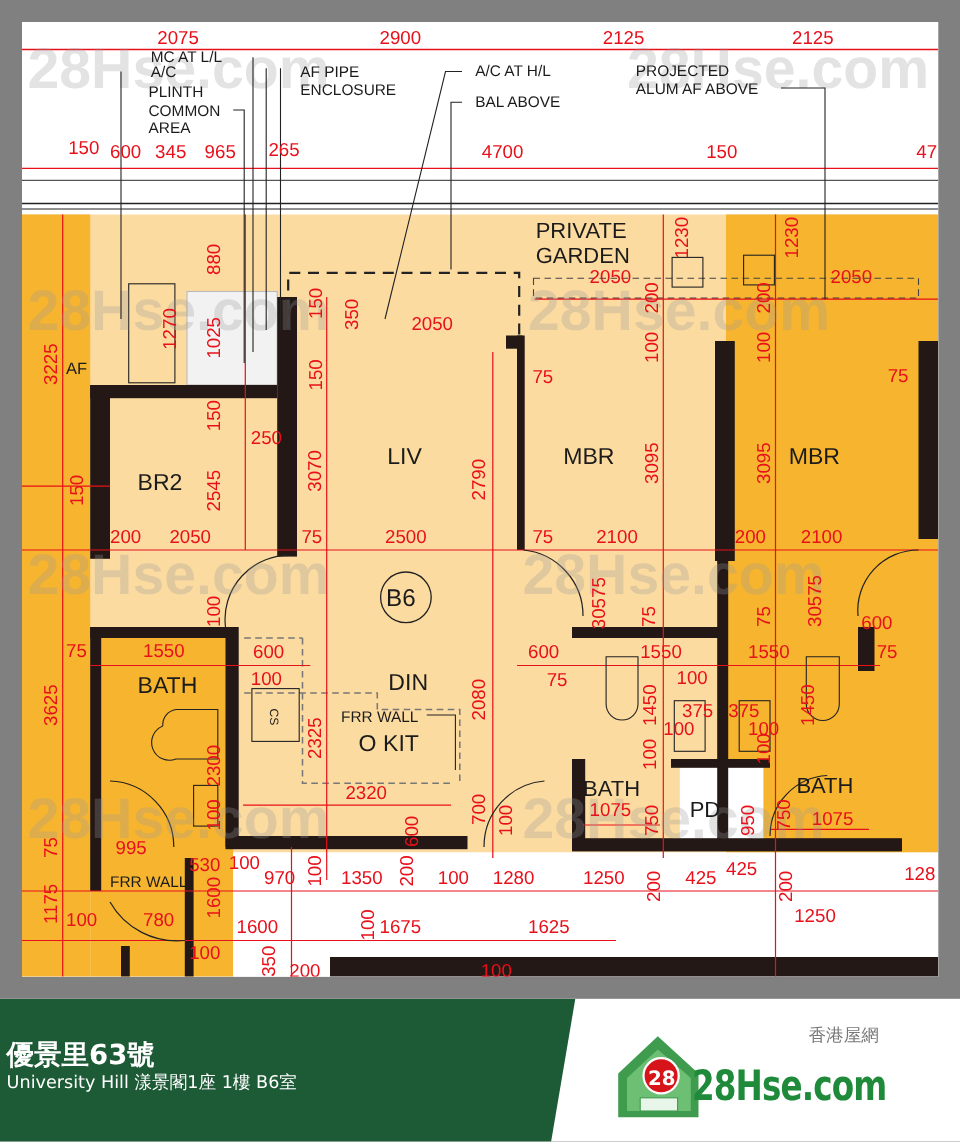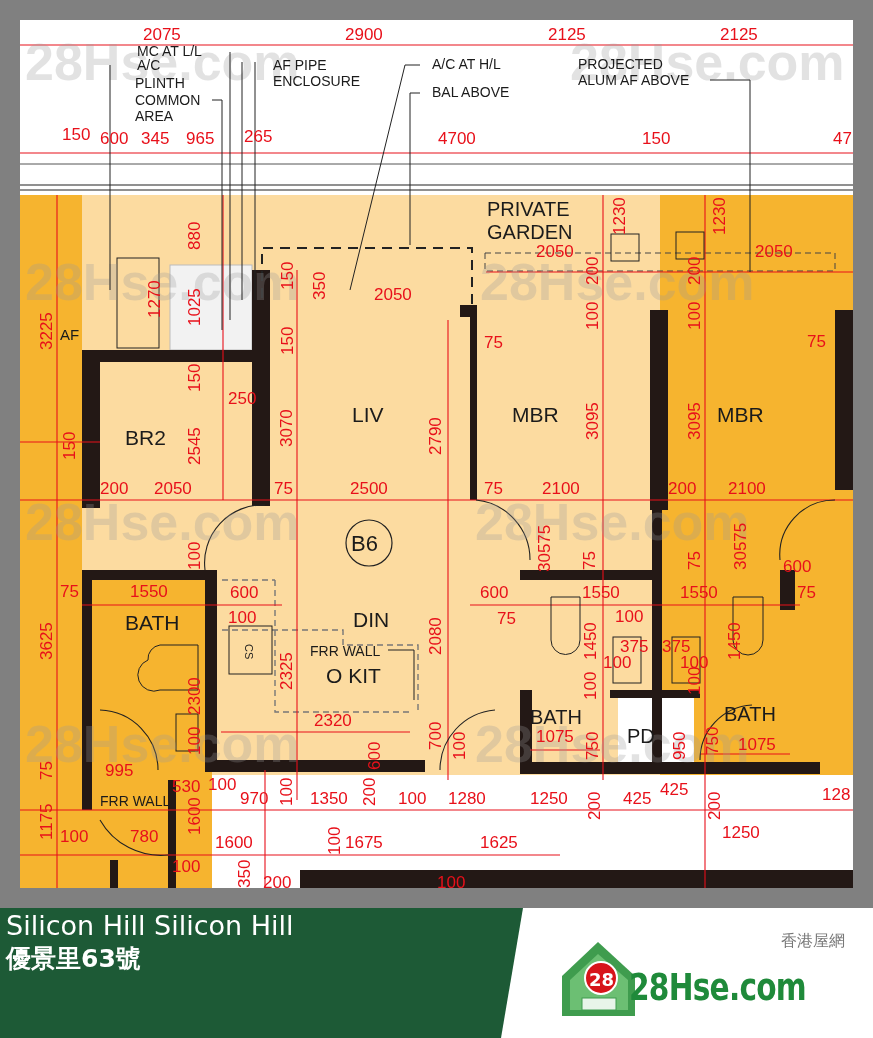--- a/index.html
+++ b/index.html
@@ -11,21 +11,21 @@
   .lbl { fill: #1b1b1b; font-family: "Liberation Sans", sans-serif; }
   .wm { fill: #9a9a9a; opacity: .28; font-family: "Liberation Sans", sans-serif; font-weight: bold; }
   #footer { position: absolute; left: 0; top: 908px; width: 873px; height: 130px; background: #ffffff; }
   #footer-band { position: absolute; left: 0; top: 0; width: 873px; height: 130px; }
   .ft { position: absolute; color: #ffffff; white-space: nowrap; font-family: "DejaVu Sans", sans-serif; }
   #ft-title { left: 6px; top: 2px; font-size: 27px; }
   #ft-addr { left: 6px; top: 34px; font-size: 25px; font-weight: bold; }
   #ft-unit { left: 6px; top: 66px; font-size: 16px; }
   #ft-area { left: 6px; top: 97px; font-size: 15px; }
   #logo { position: absolute; left: 560px; top: 28px; width: 270px; height: 80px; }
-  #logo-cn { position: absolute; left: 735px; top: 931px; font-size: 16px; color: #777777; font-family: "DejaVu Sans", sans-serif; margin-left: 46px; }
+  #logo-cn { position: absolute; left: 735px; top: 931px; font-size: 16px; color: #777777; font-family: "DejaVu Sans", sans-serif; }
   #logo-text { position: absolute; left: 629px; top: 965px; font-size: 38px; font-weight: bold; color: #1f8a3a; letter-spacing: -1px; font-family: "DejaVu Sans", sans-serif; transform: scaleX(0.78); transform-origin: left top; }
 </style>
 </head>
 <body>
 
 <div id="root">
 
   <div id="plan">
     <svg width="833" height="868" viewBox="20 20 833 868" xmlns="http://www.w3.org/2000/svg">
 
@@ -283,22 +283,22 @@
         <text transform="translate(340 855) rotate(-90)">100</text>
         <text transform="translate(250 888) rotate(-90)">350</text>
       </g>
     </svg>
   </div>
 
   <div id="footer">
     <svg id="footer-band" width="873" height="130" viewBox="0 0 873 130">
       <polygon points="0,0 523,0 501,130 0,130" fill="#1d5a36"></polygon>
     </svg>
-    <div class="ft" id="ft-title">Silicon Hill Silicon Hill</div>
     <div class="ft" id="ft-addr">優景里63號</div>
+    <div class="ft" id="ft-unit">University Hill 漾景閣1座 1樓 B6室</div>
 
     <svg id="logo" viewBox="0 0 270 80">
       <polygon points="2,40 38,6 75,40 75,80 2,80" fill="#3f9c4e"></polygon>
       <polygon points="10,44 38,18 68,44 68,74 10,74" fill="#6cbf73"></polygon>
       <rect x="22" y="62" width="34" height="12" fill="#e8f5e9" stroke="#3f9c4e"></rect>
       <circle cx="41" cy="42" r="16" fill="#d7141a" stroke="#ffffff" stroke-width="2"></circle>
       <text x="29" y="50" font-size="18" font-weight="bold" fill="#ffffff" font-family="DejaVu Sans, sans-serif">28</text>
     </svg>
   </div>
   <div id="logo-cn">香港屋網</div>

